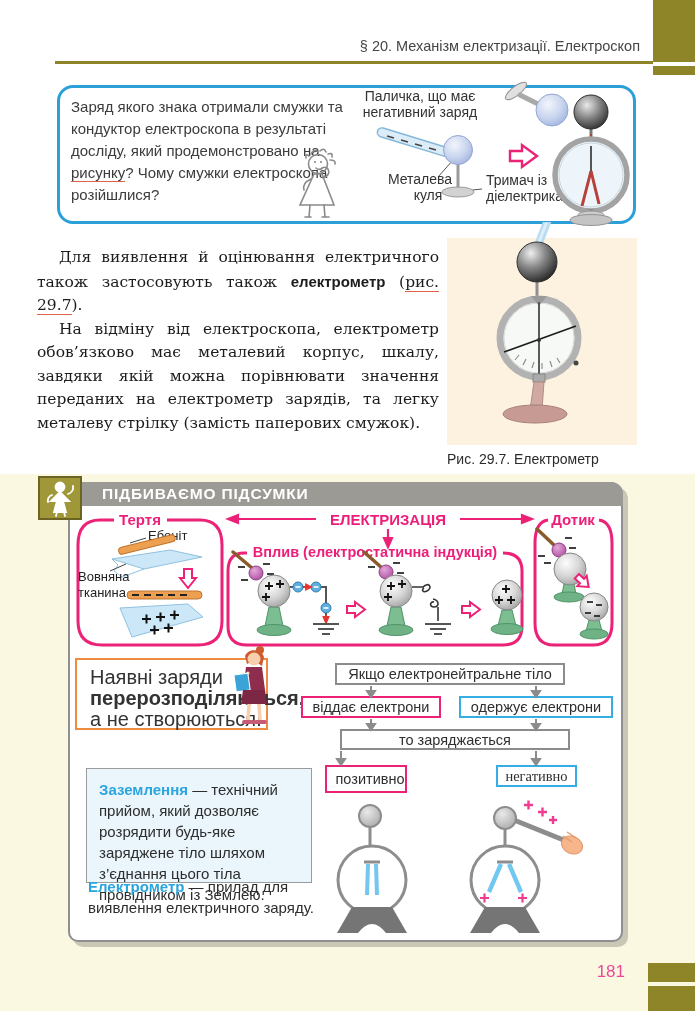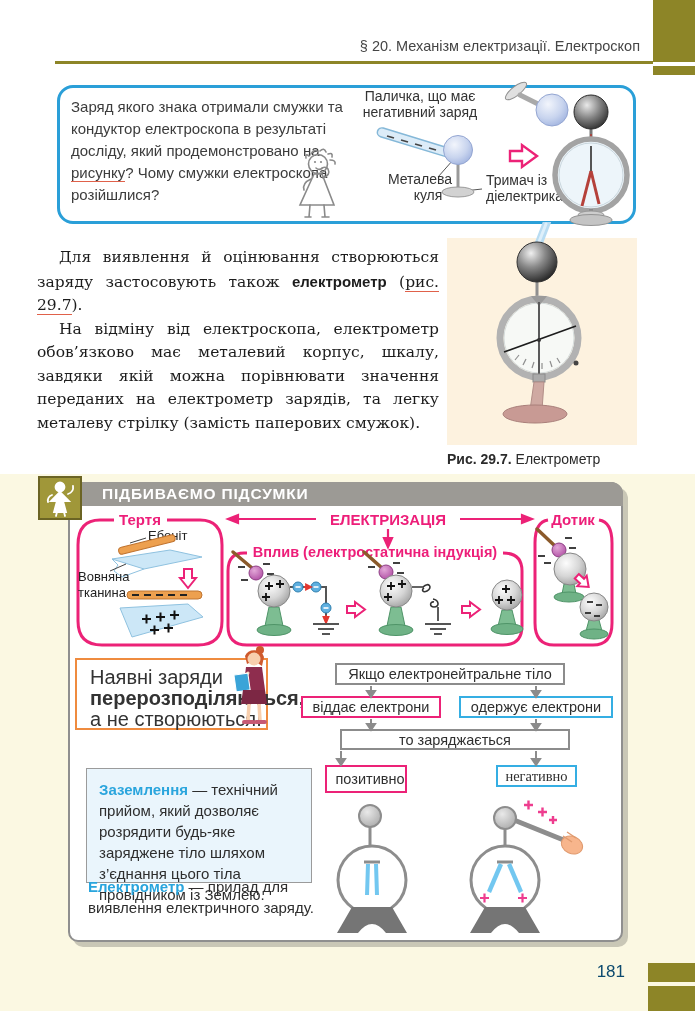--- a/index.html
+++ b/index.html
@@ -11,36 +11,36 @@
   
   .qbox{border:3.5px solid #2a9fd8;border-radius:16px;background:#ffffff;}
   .qtext{font-size:15px;line-height:22px;color:#3c3c3c;}
   .qlink{border-bottom:1.7px solid #e0614a;}
   
   .serif{font-family:"DejaVu Serif",serif;font-size:15.5px;line-height:23.5px;color:#1c1c1c;text-align:justify;}
   .serif p{margin:0;text-indent:22px;}
   .term-bold{font-family:"Liberation Sans",sans-serif;font-weight:bold;font-size:15px;}
   .rlink{border-bottom:1.5px solid #e0614a;}
   .caption{font-size:14px;color:#2b2b2b;}
-  .caption b{font-weight:bold;}
+  .caption b{font-weight:normal;}
   
   .yellow{background:#fbf8e2;}
   .panel{background:#ffffff;border:2px solid #8f8f8f;border-radius:0 12px 10px 10px;box-shadow:5px 5px 0 rgba(160,158,145,.55);}
   .sumbar{background:#9c9a95;border-radius:0 12px 0 0;color:#ffffff;font-weight:bold;font-size:15.5px;letter-spacing:.8px;line-height:24px;padding-left:34px;box-sizing:border-box;}
   .sumicon{background:#a09739;border:2px solid #6b6424;box-sizing:border-box;}
   .notebox{border:2.5px solid #ef8b3f;background:#fff;box-sizing:border-box;padding:7px 0 0 13px;font-size:20px;line-height:21px;color:#333;}
   .gbox{background:#eaf5fc;border:1.5px solid #9b9b9b;box-sizing:border-box;padding:10px 12px;font-size:15px;line-height:21px;color:#2e2e2e;}
   .bterm{color:#2aa5dd;font-weight:bold;}
   .sdef{font-size:15px;line-height:21px;color:#2e2e2e;}
   
   .fbox{background:#fff;display:flex;align-items:center;justify-content:center;font-size:14.5px;color:#2f2f2f;box-sizing:border-box;white-space:nowrap;}
   .fgray{border:2px solid #8c8c8c;}
   .fpink{border:2.5px solid #ec2277;}
   .fblue{border:2.5px solid #35aee3;}
-  .pgnum{font-size:17px;color:#0c4a6e;text-align:right;}
+  .pgnum{font-size:17px;color:#ec4899;text-align:right;}
   svg text{font-family:"Liberation Sans",sans-serif;}
 </style>
 </head>
 <body>
 
 <div id="page">
 
   <div class="abs yellow" style="left:0;top:474px;width:695px;height:537px;"></div>
 
   <div class="abs olive" style="left:653px;top:0;width:42px;height:62px;"></div>
@@ -115,21 +115,21 @@
       <line x1="233" y1="101" x2="224" y2="136" stroke="#b5413a" stroke-width="3"></line>
       <line x1="233" y1="101" x2="241" y2="134" stroke="#b5413a" stroke-width="3"></line>
       <circle cx="233" cy="42" r="17" fill="url(#darkball)" stroke="#2a2a2a"></circle>
       <line x1="233" y1="139" x2="233" y2="143" stroke="#8b8b8b" stroke-width="4"></line>
       <ellipse cx="233" cy="145" rx="13" ry="4" fill="#cdcdcd" stroke="#999"></ellipse>
       <ellipse cx="233" cy="150" rx="21" ry="5.5" fill="#c4c4c4" stroke="#949494"></ellipse>
     </g>
   </svg>
 
   <div class="abs serif" style="left:37px;top:246px;width:402px;">
-    <p><span>Для виявлення й оцінювання створюються заряду застосовують також </span><span class="term-bold">електрометр</span><span> (</span><span class="rlink">рис. 29.7</span><span>).</span></p>
+    <p><span>Для виявлення й оцінювання електричного також застосовують також </span><span class="term-bold">електрометр</span><span> (</span><span class="rlink">рис. 29.7</span><span>).</span></p>
     <p>На відміну від електроскопа, електрометр обов’язково має металевий корпус, шкалу, завдяки якій можна порівнювати значення переданих на електрометр зарядів, та легку металеву стрілку (замість паперових смужок).</p>
   </div>
 
   <svg class="abs" style="left:447px;top:222px;" width="190" height="224" viewBox="0 0 190 224">
     <defs>
       <radialGradient id="metball" cx="35%" cy="28%" r="78%">
           <stop offset="0%" stop-color="#f0f0f0"></stop>
           <stop offset="45%" stop-color="#8a8a8a"></stop>
           <stop offset="100%" stop-color="#222"></stop>
         </radialGradient>

